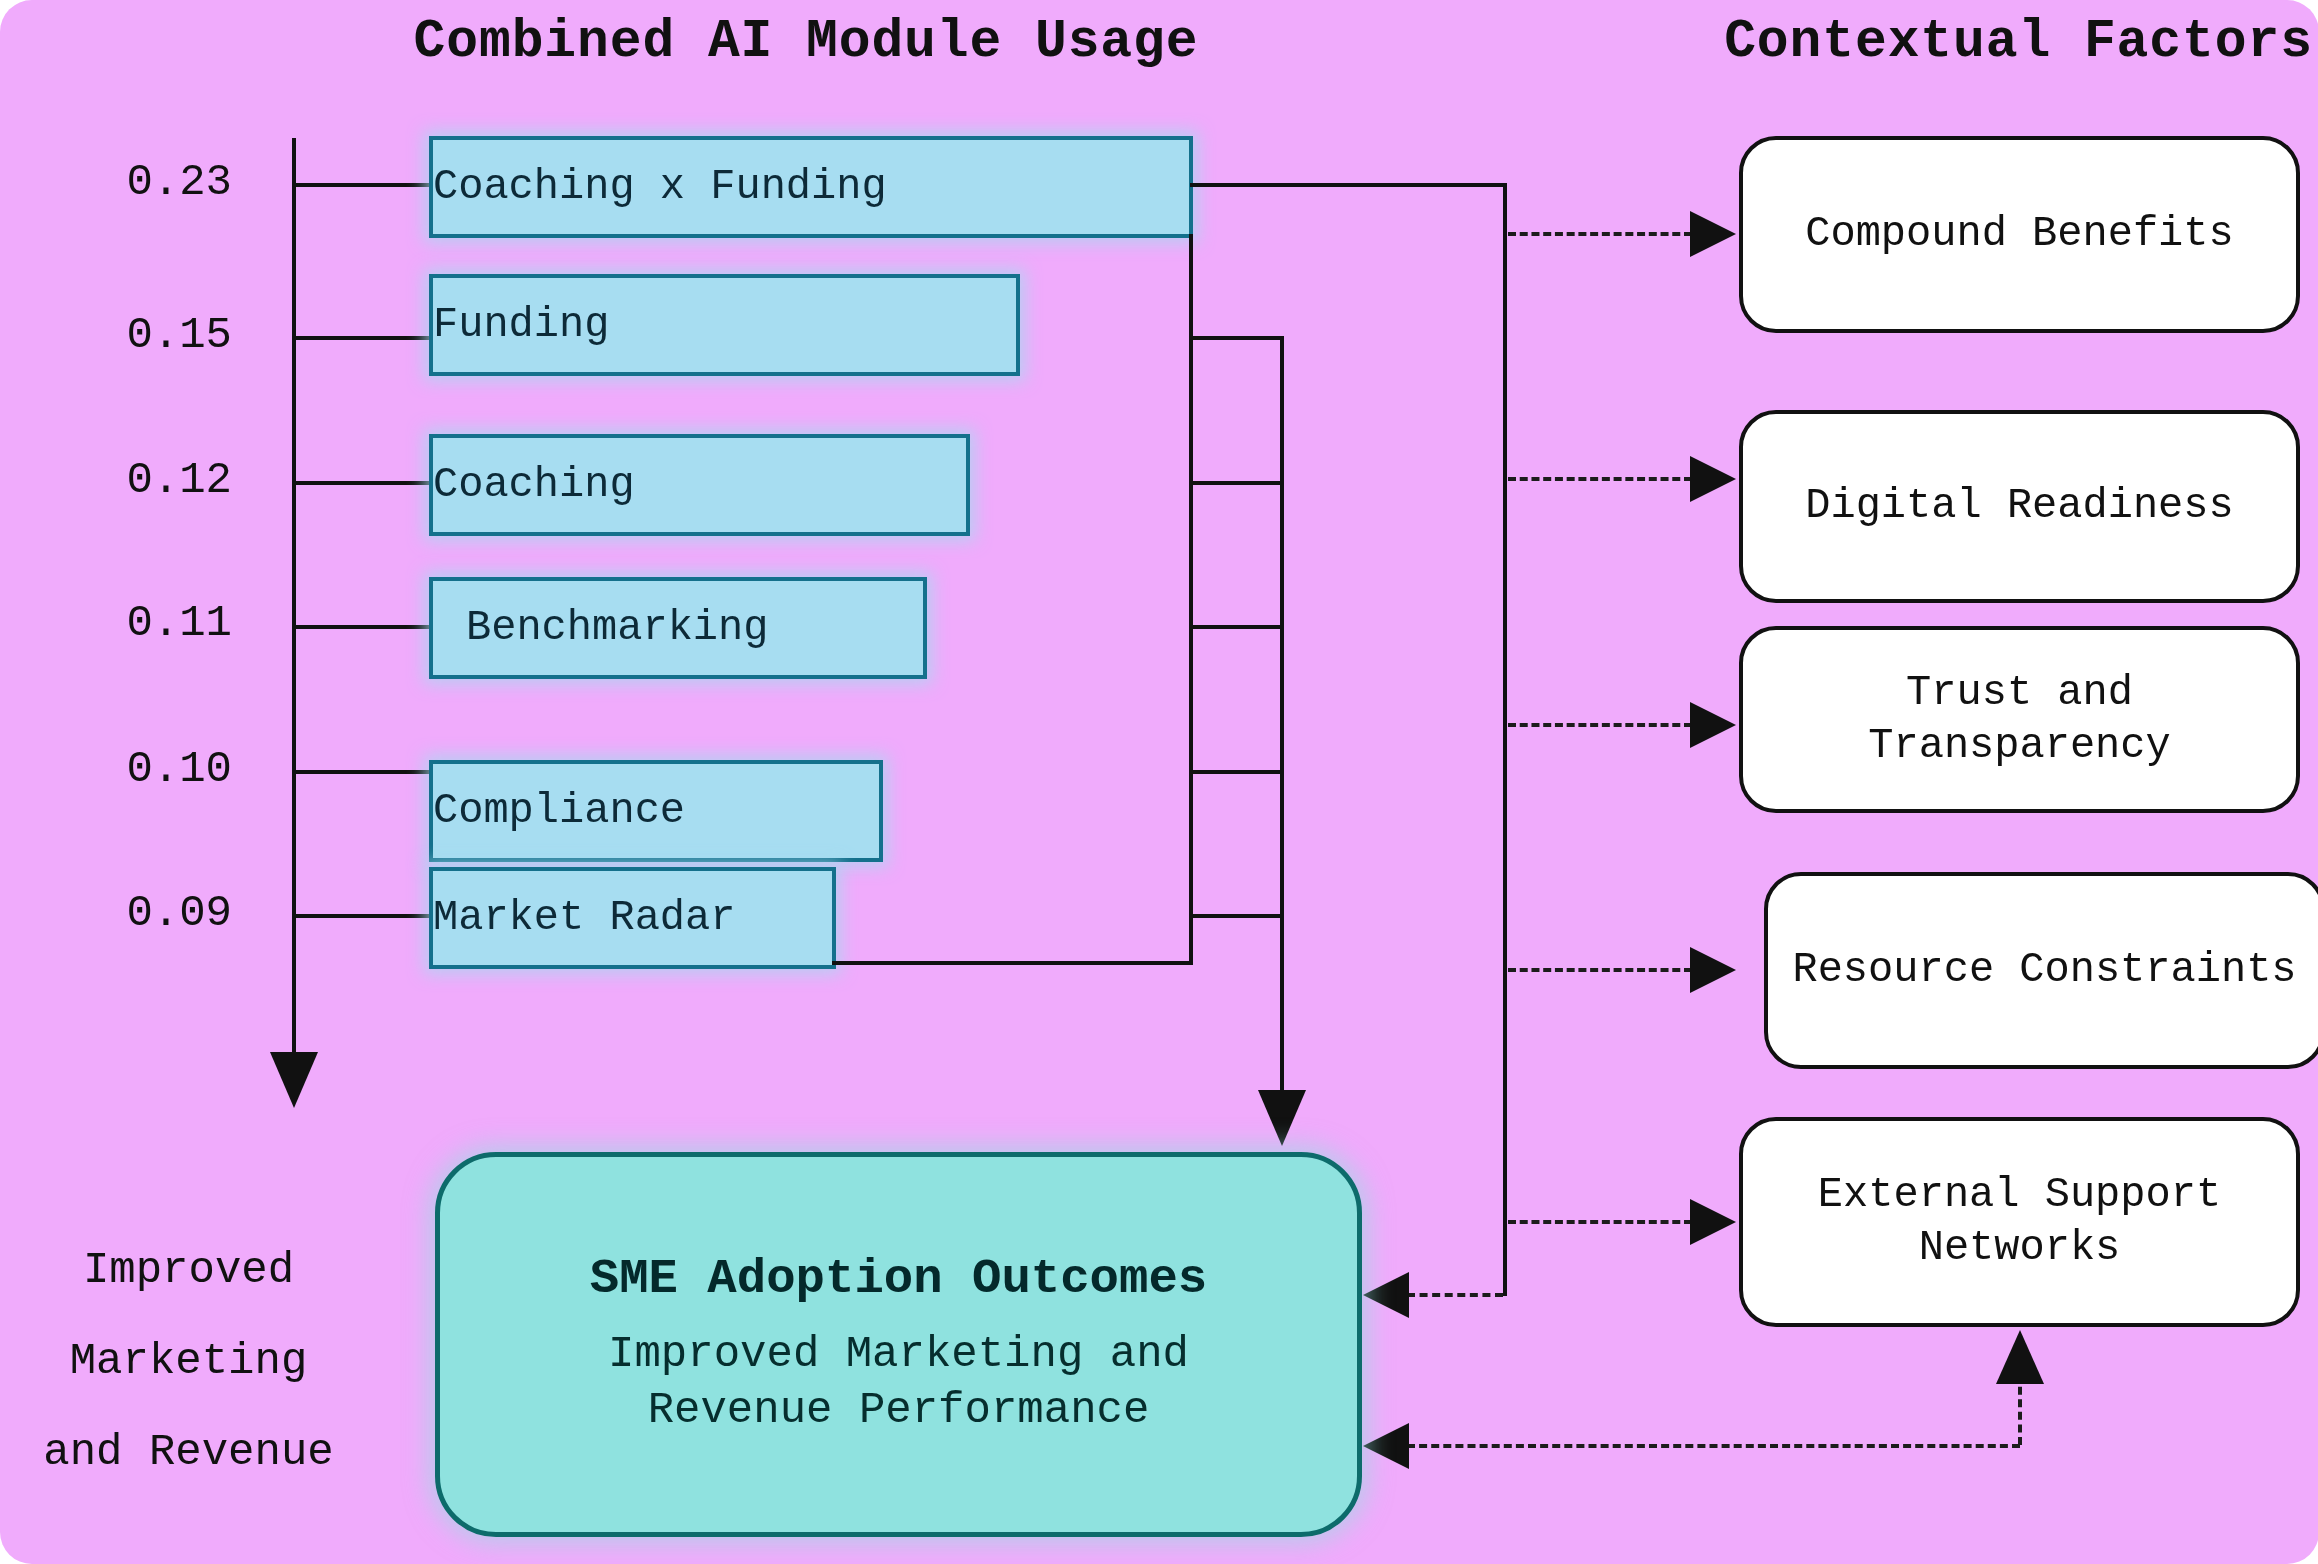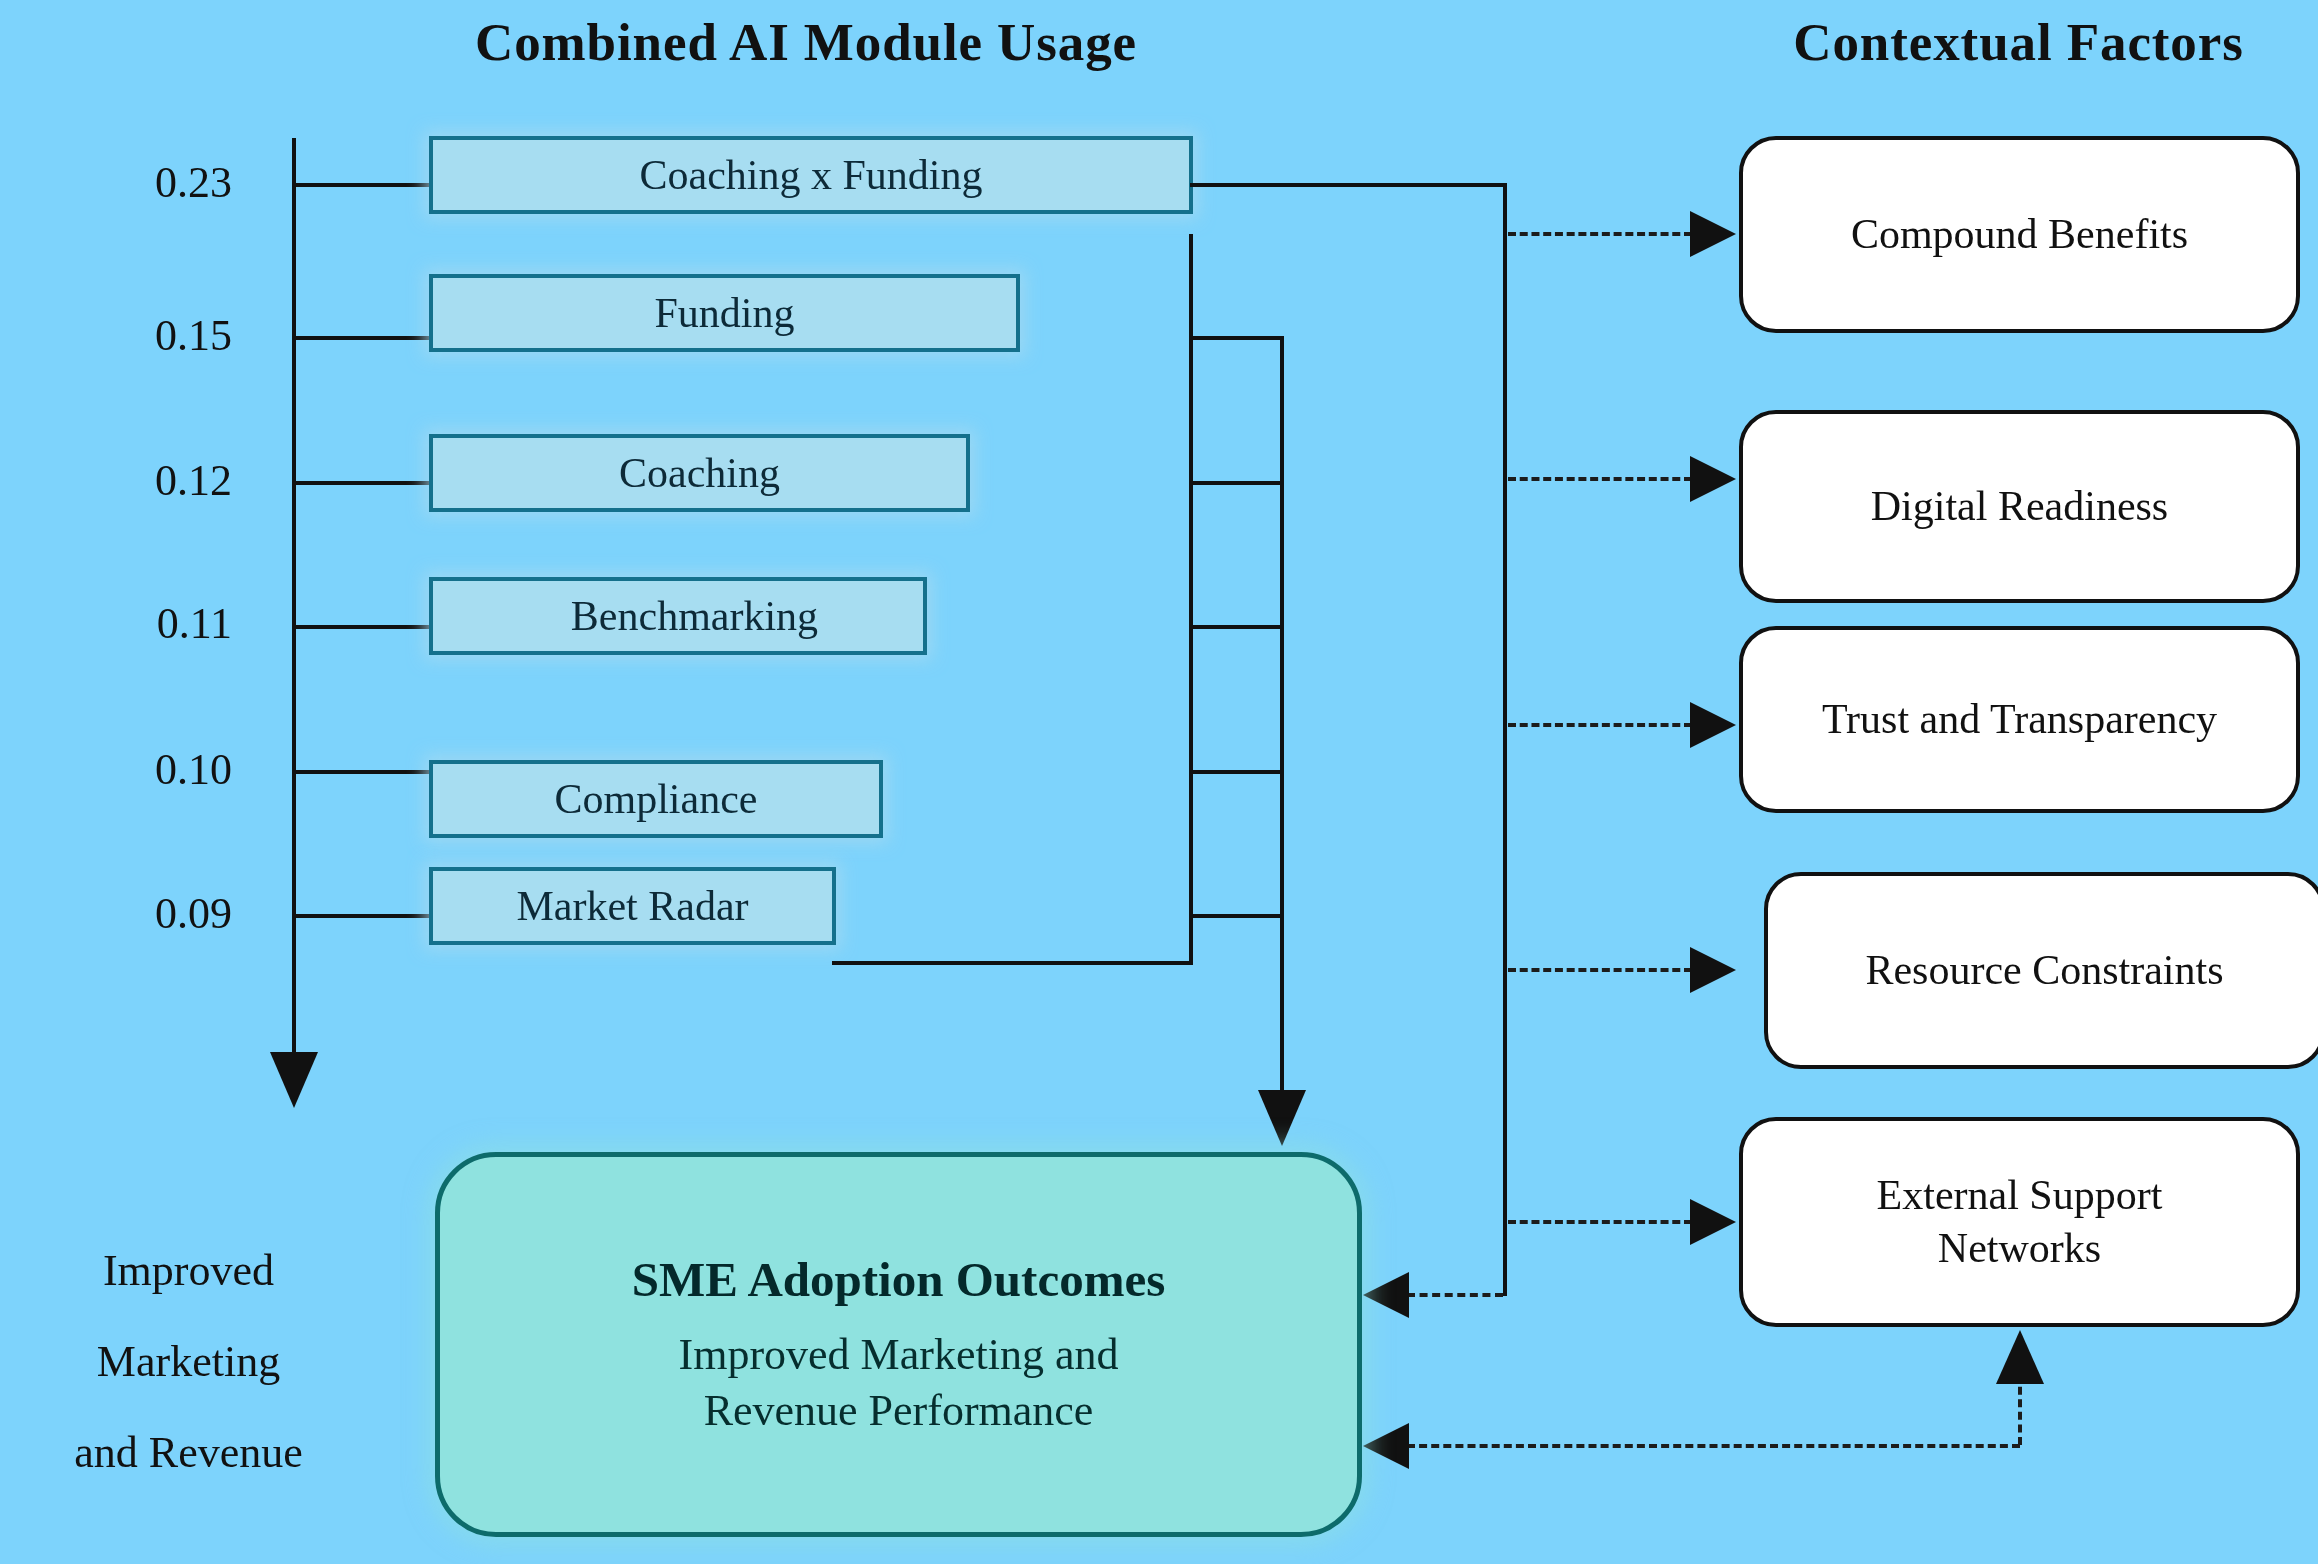--- a/index.html
+++ b/index.html
@@ -1,34 +1,34 @@
 <!DOCTYPE html>
 <html style="font-size:14px"><head>
 <meta charset="utf-8">
 <style>
   html,body{margin:0;padding:0;background:#ffffff;}
   #canvas{
-    position:relative;width:2319px;height:1564px;background:#7dd3fc;overflow:hidden;
-    font-family:Liberation Serif, serif;color:#111;
+    position:relative;width:2319px;height:1564px;background:#f0abfc;overflow:hidden;
+    font-family:Liberation Mono, monospace;color:#111;border-radius:32px;
   }
   .hline{position:absolute;height:4.4px;background:#111;}
   .vline{position:absolute;width:4.4px;background:#111;}
   .dash-h{position:absolute;height:0;border-top:4.4px dashed #1c1c1c;}
   .dash-v{position:absolute;width:0;border-left:4.4px dashed #1c1c1c;}
   .arrow{position:absolute;width:0;height:0;}
   .arrow.right{border-top:23px solid transparent;border-bottom:23px solid transparent;border-left:46px solid #111;}
   .arrow.left{border-top:23px solid transparent;border-bottom:23px solid transparent;border-right:46px solid #111;}
   .arrow.down{border-left:24px solid transparent;border-right:24px solid transparent;border-top:56px solid #111;}
   .arrow.up{border-left:24px solid transparent;border-right:24px solid transparent;border-bottom:54px solid #111;}
   .title{position:absolute;font-weight:bold;font-size:53px;text-align:center;letter-spacing:0.9px;}
   .ticklabel{position:absolute;left:48px;width:184px;text-align:right;font-size:44px;}
   .bar{
-    position:absolute;left:429px;height:78px;box-sizing:border-box;
+    position:absolute;left:429px;height:102px;box-sizing:border-box;
     background:#a7ddf1;border:4.4px solid #14708c;
-    display:flex;align-items:center;justify-content:center;
+    display:flex;align-items:center;
     font-size:42px;color:#0d2a38;
     box-shadow:0 0 16px 5.3px rgba(165,217,240,0.75);
   }
   .fbox{
     position:absolute;left:1739px;width:561px;box-sizing:border-box;
     background:#ffffff;border:4.4px solid #111;border-radius:37px;
     display:flex;flex-direction:column;align-items:center;justify-content:center;
     font-size:42px;color:#111;text-align:center;line-height:53px;
   }
   #outcome-box{

